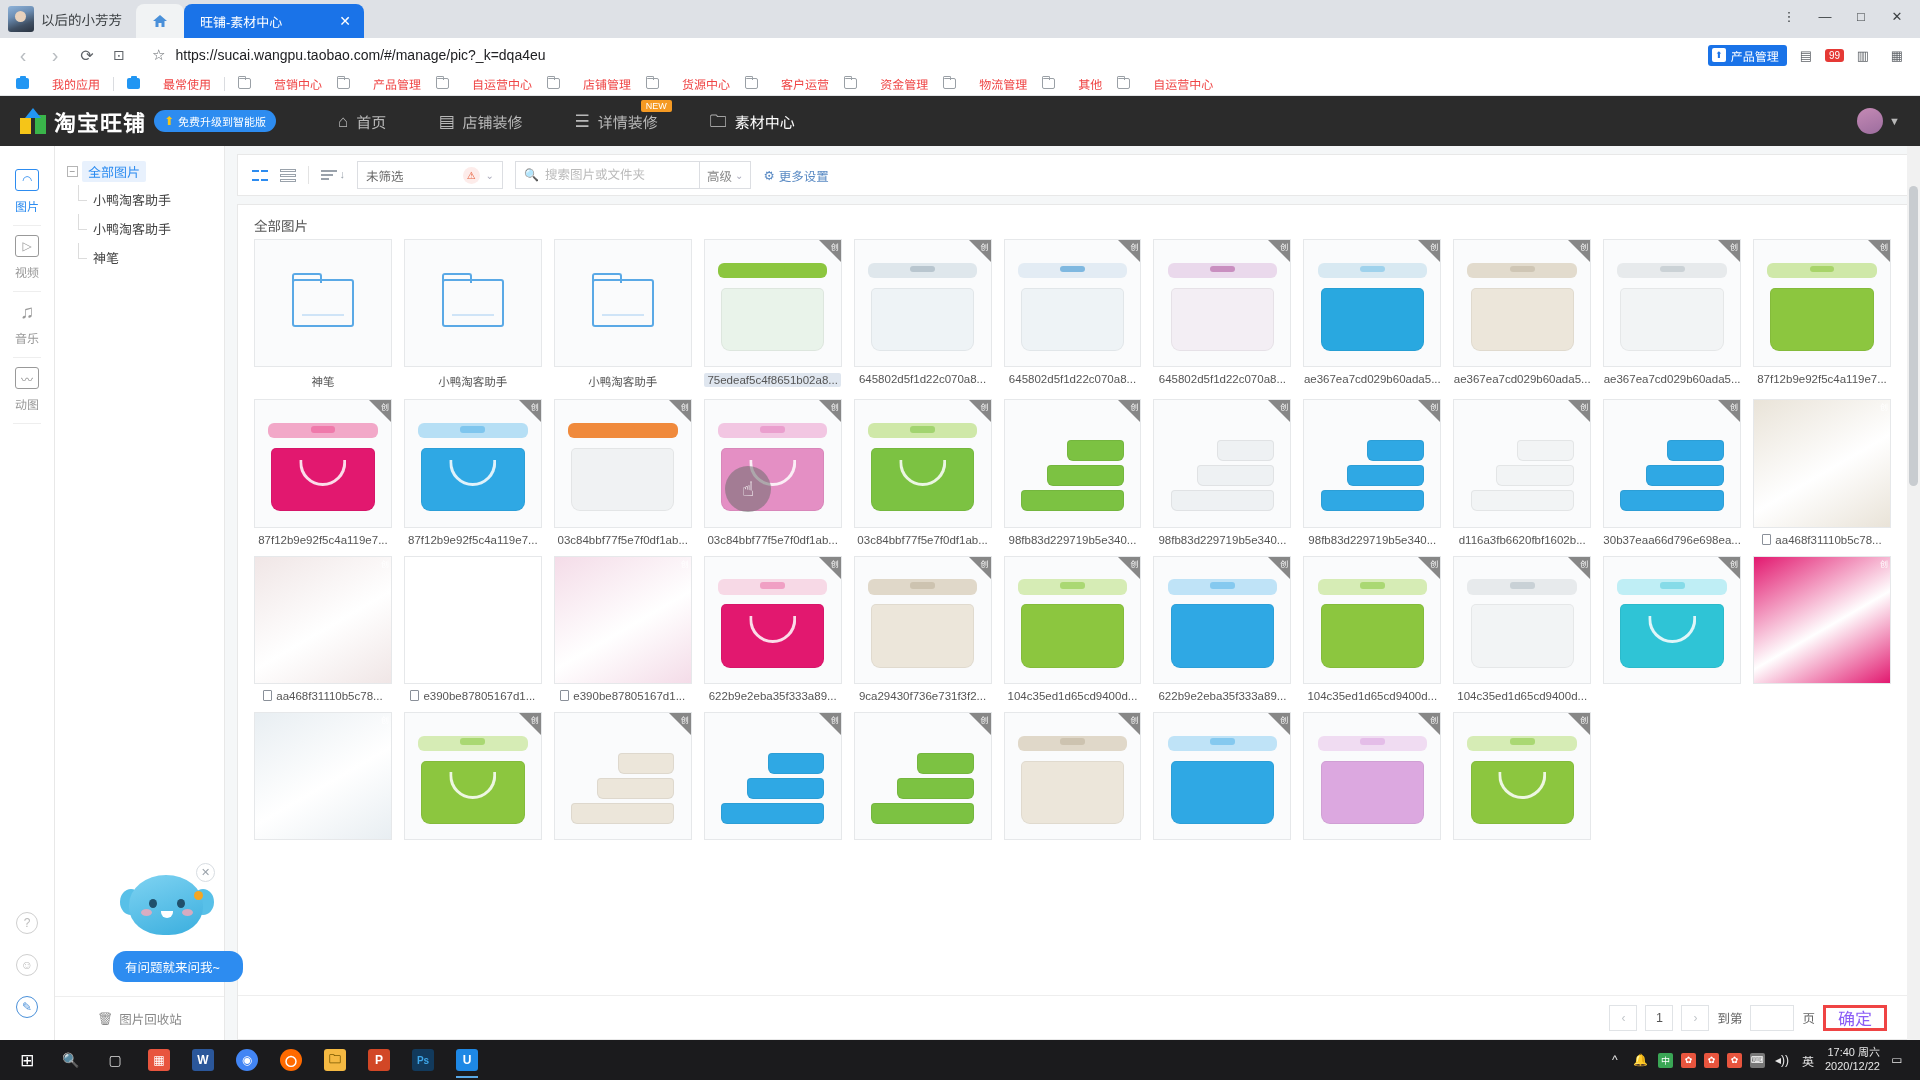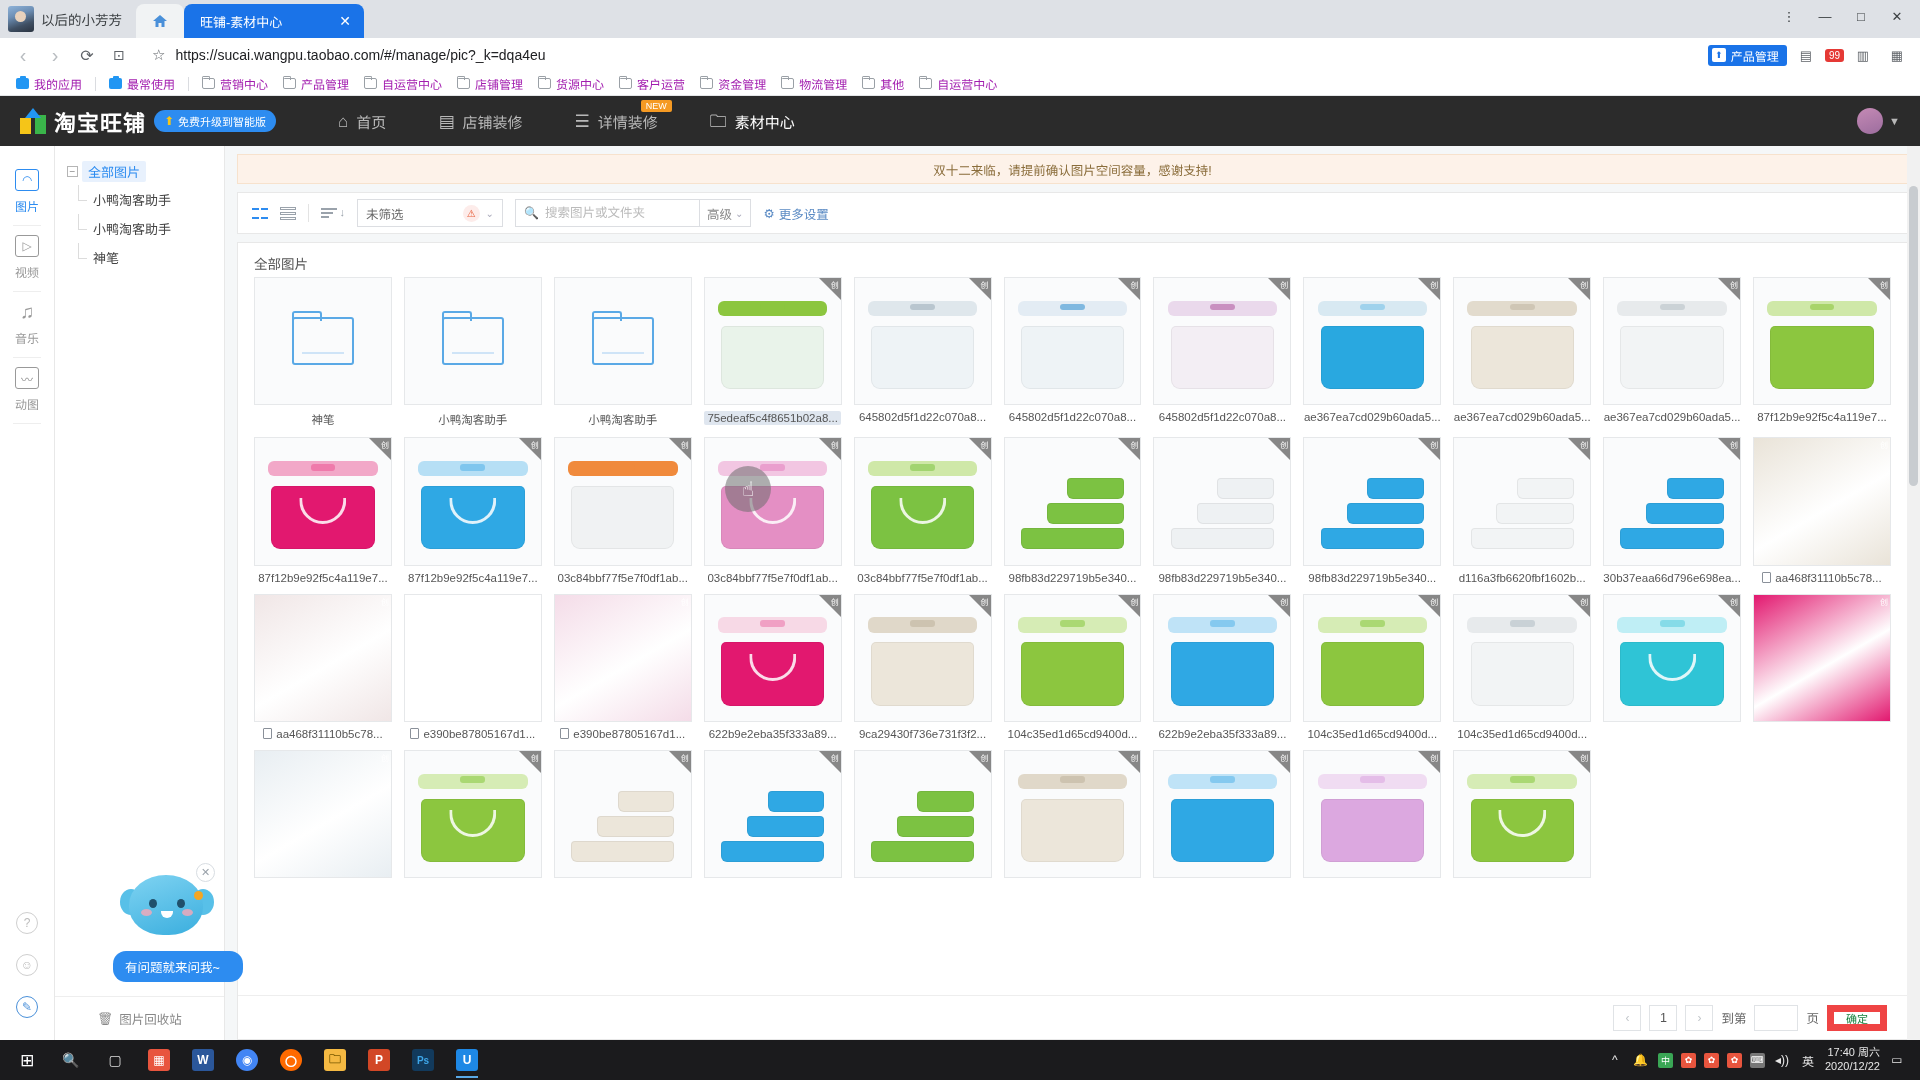--- a/index.html
+++ b/index.html
@@ -36,21 +36,21 @@
   .omni-right { display:flex; align-items:center; gap:4px; }
   .ext-chip { display:flex; align-items:center; gap:5px; background:#1a73e8; color:#fff; height:21px;
      border-radius:3px; padding:0 8px 0 4px; font-size:12px; }
   .ext-chip .sq { width:14px; height:14px; background:#fff; border-radius:2px; color:#1a73e8;
      font-size:9px; display:flex; align-items:center; justify-content:center; }
   .badge-count { background:#e53935; color:#fff; font-size:10px; border-radius:3px; padding:1px 4px;
      min-width:18px; text-align:center; }
 
   .bookmarks { height:24px; background:#fff; border-bottom:1px solid #e4e6e8; display:flex;
      align-items:center; gap:3px; padding:0 10px; flex:0 0 24px; }
-  .bm { display:flex; align-items:center; gap:5px; padding:2px 6px; font-size:12px; color:#a21caf;
+  .bm { display:flex; align-items:center; gap:23px; padding:2px 6px; font-size:12px; color:#ef4444;
      white-space:nowrap; border-radius:3px; }
   .bm .fld { width:13px; height:11px; border:1.3px solid #9aa0a6; border-radius:1.5px 2px 2px 2px; position:relative; }
   .bm .fld:before { content:""; position:absolute; left:-1.3px; top:-3.2px; width:6px; height:3px;
      border:1.3px solid #9aa0a6; border-bottom:none; border-radius:1.5px 1.5px 0 0; }
   .bm .app { width:13px; height:11px; background:#2196f3; border-radius:2px; position:relative; }
   .bm .app:before { content:""; position:absolute; left:3.5px; top:-2.5px; width:6px; height:3px;
      background:#2196f3; border-radius:1px 1px 0 0; }
   .bm-sep { width:1px; height:14px; background:#dadce0; margin:0 4px; }
 
   
@@ -188,22 +188,22 @@
 
   
   .pager { height:44px; border-top:1px solid #eee; background:#fff; display:flex; align-items:center;
      justify-content:flex-end; gap:8px; padding:0 20px; }
   .pg-btn { width:28px; height:26px; border:1px solid #e0e3e6; background:#fff; color:#c2c6ca;
      display:flex; align-items:center; justify-content:center; font-size:12px; }
   .pg-num { width:28px; height:26px; border:1px solid #e0e3e6; background:#fff; color:#555;
      display:flex; align-items:center; justify-content:center; font-size:12.5px; }
   .pg-txt { font-size:12.5px; color:#666; }
   .pg-input { width:44px; height:26px; border:1px solid #e0e3e6; background:#fff; }
-  .pg-ok { height:26px; padding:0 12px; border:7px solid #ef4444; background:#fff; font-size:11px;
-     color:#15803d; display:flex; align-items:center; font-family:inherit; }
+  .pg-ok { height:26px; padding:0 12px; border:3px solid #ef4444; background:#fff; font-size:17px;
+     color:#8b5cf6; display:flex; align-items:center; font-family:inherit; }
 
   
   .vscroll { position:absolute; right:0; top:0; bottom:0; width:13px; background:#f1f1f1; }
   .vscroll .thumbbar { position:absolute; left:2px; width:9px; background:#c8ccd0; border-radius:5px; }
 
   
   .assistant { position:absolute; left:58px; bottom:58px; width:130px; z-index:40; }
   .asst-body { width:84px; height:78px; position:relative; margin-left:12px; }
   .asst-head { position:absolute; left:4px; top:6px; width:74px; height:60px; border-radius:50% 50% 46% 46%;
      background:linear-gradient(160deg,#7fd3f2,#3aaede); }
@@ -436,21 +436,20 @@
           <span class="asst-mouth"></span>
           <span class="asst-dot"></span>
           <span class="asst-close">✕</span>
         </div>
         <div class="asst-bubble">有问题就来问我~</div>
       </div>
     </div>
 
     <div class="content">
 
-      <div class="notice">双十二来临，请提前确认图片空间容量，感谢支持!</div>
 
       <div class="toolbar">
         <span class="tb-ico active grid-ico">
             <i></i>
             <i></i>
             <i></i>
             <i></i>
           </span>
         <span class="tb-ico list-ico">
             <i></i>

